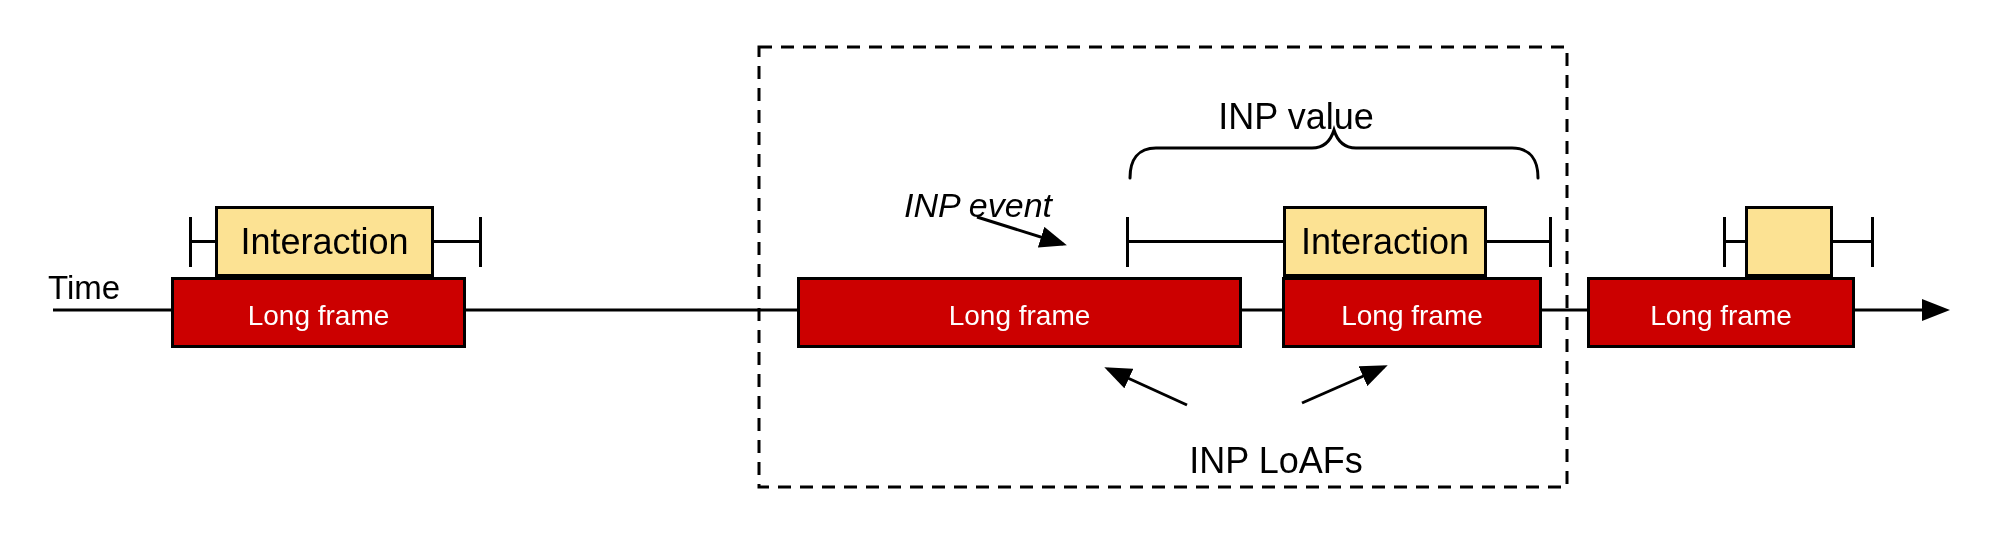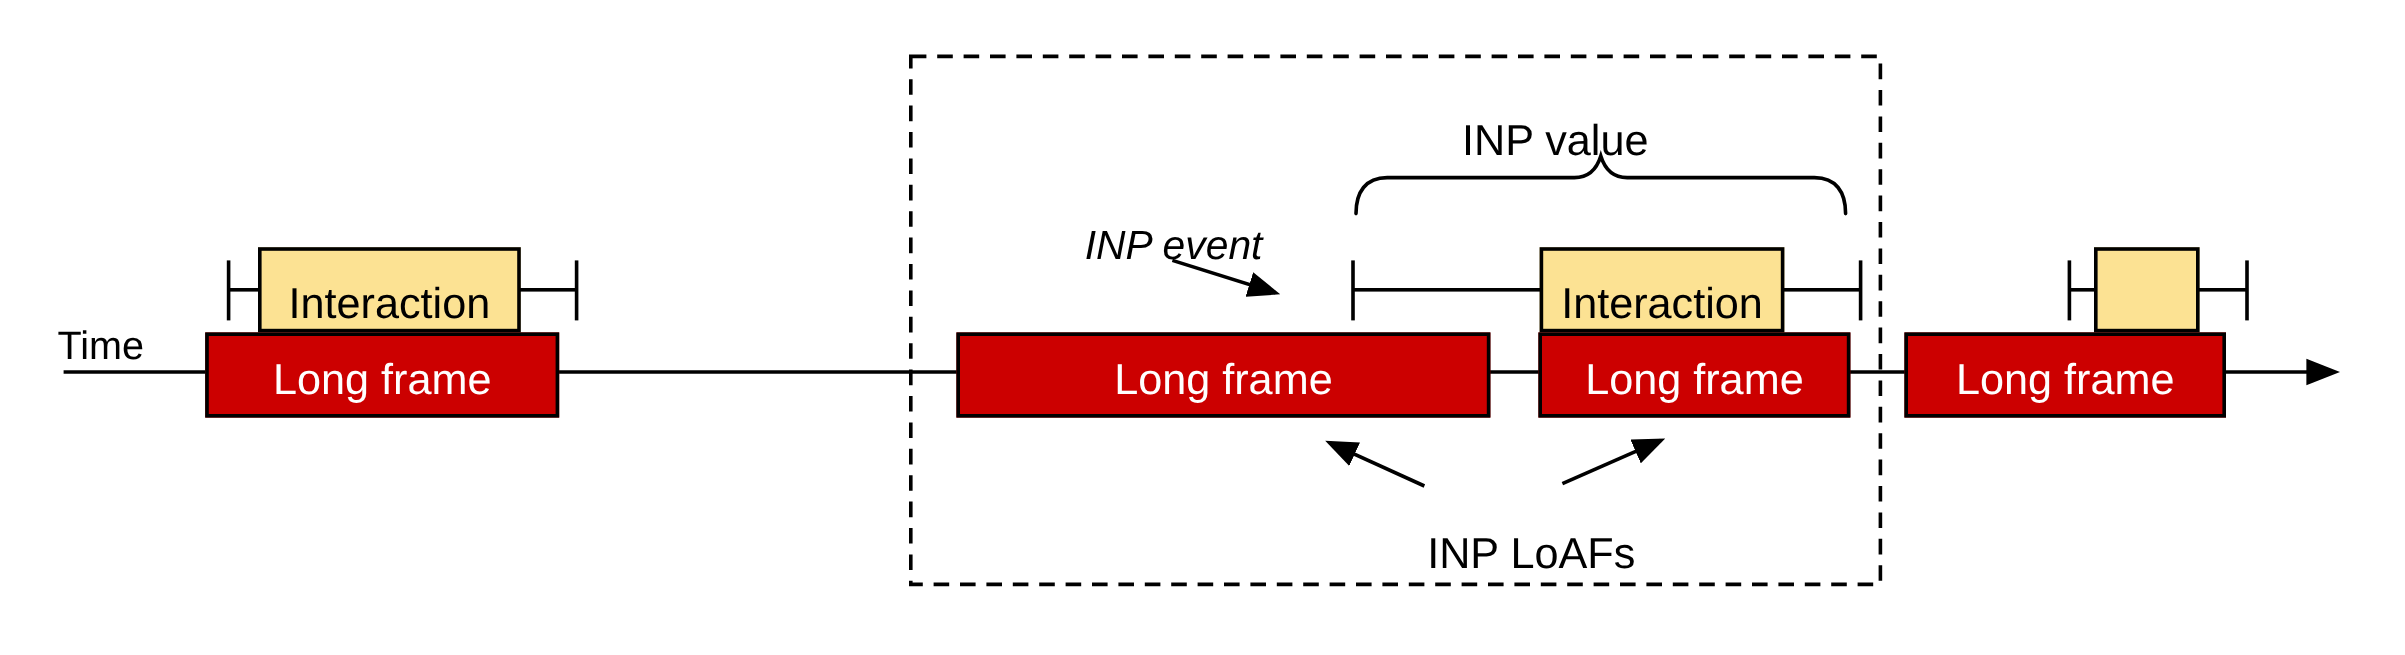--- a/index.html
+++ b/index.html
@@ -36,31 +36,31 @@
     position: absolute;
     top: 277px;
     height: 71px;
     background: var(--long-frame-fill);
     border: 3px solid var(--stroke);
     display: flex;
     align-items: center;
     justify-content: center;
     padding-top: 6px;
     color: var(--long-frame-text);
-    font-size: 36px;
+    font-size: 28px;
     z-index: 2;
   }
   .ix {
     position: absolute;
     top: 206px;
     height: 71px;
     background: var(--interaction-fill);
     border: 3px solid var(--stroke);
     display: flex;
-    align-items: flex-end;
+    align-items: center;
     justify-content: center;
     color: var(--label-text);
     font-size: 36px;
     z-index: 1;
   }
   .tick {
     position: absolute;
     top: 217px;
     width: 3px;
     height: 50px;

